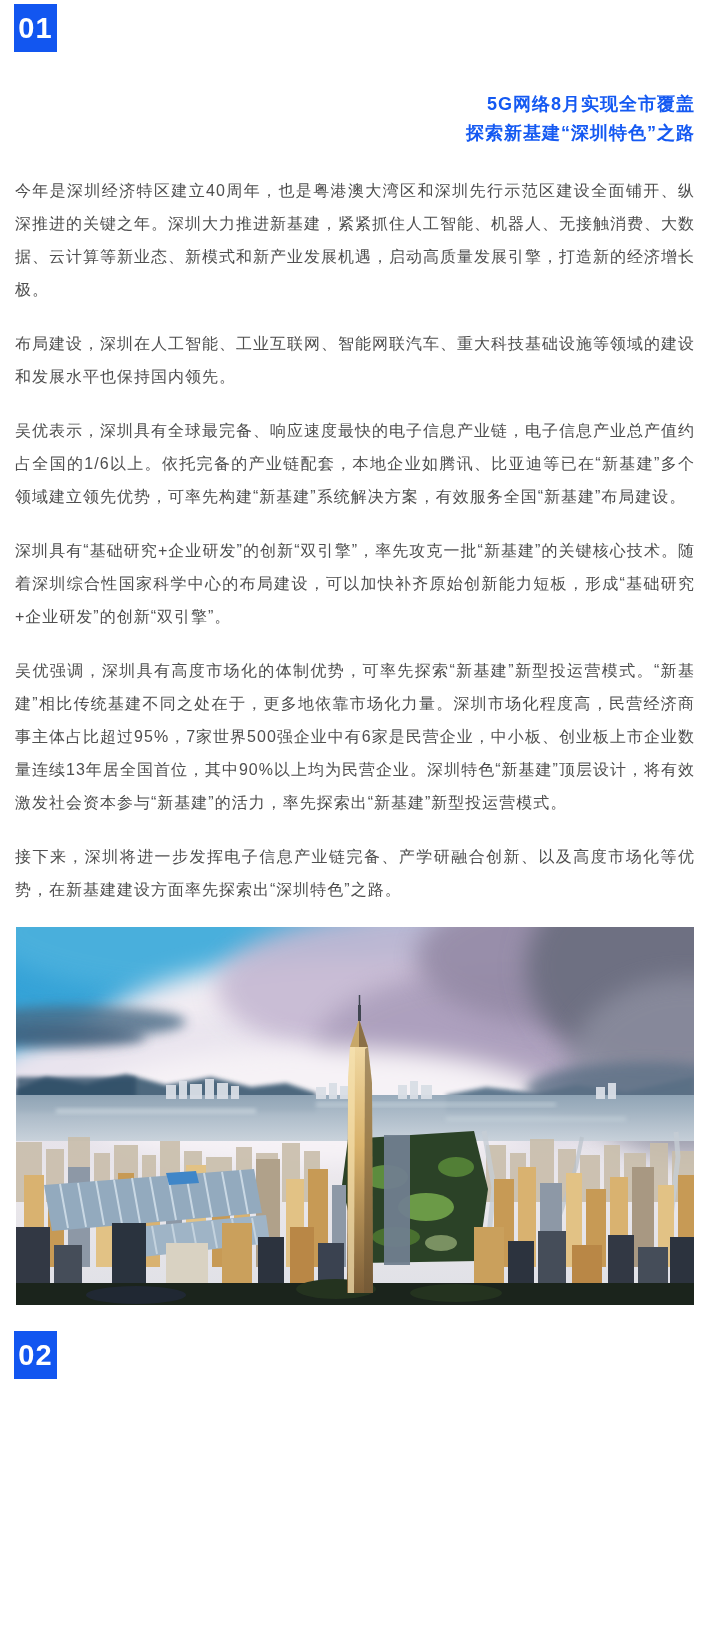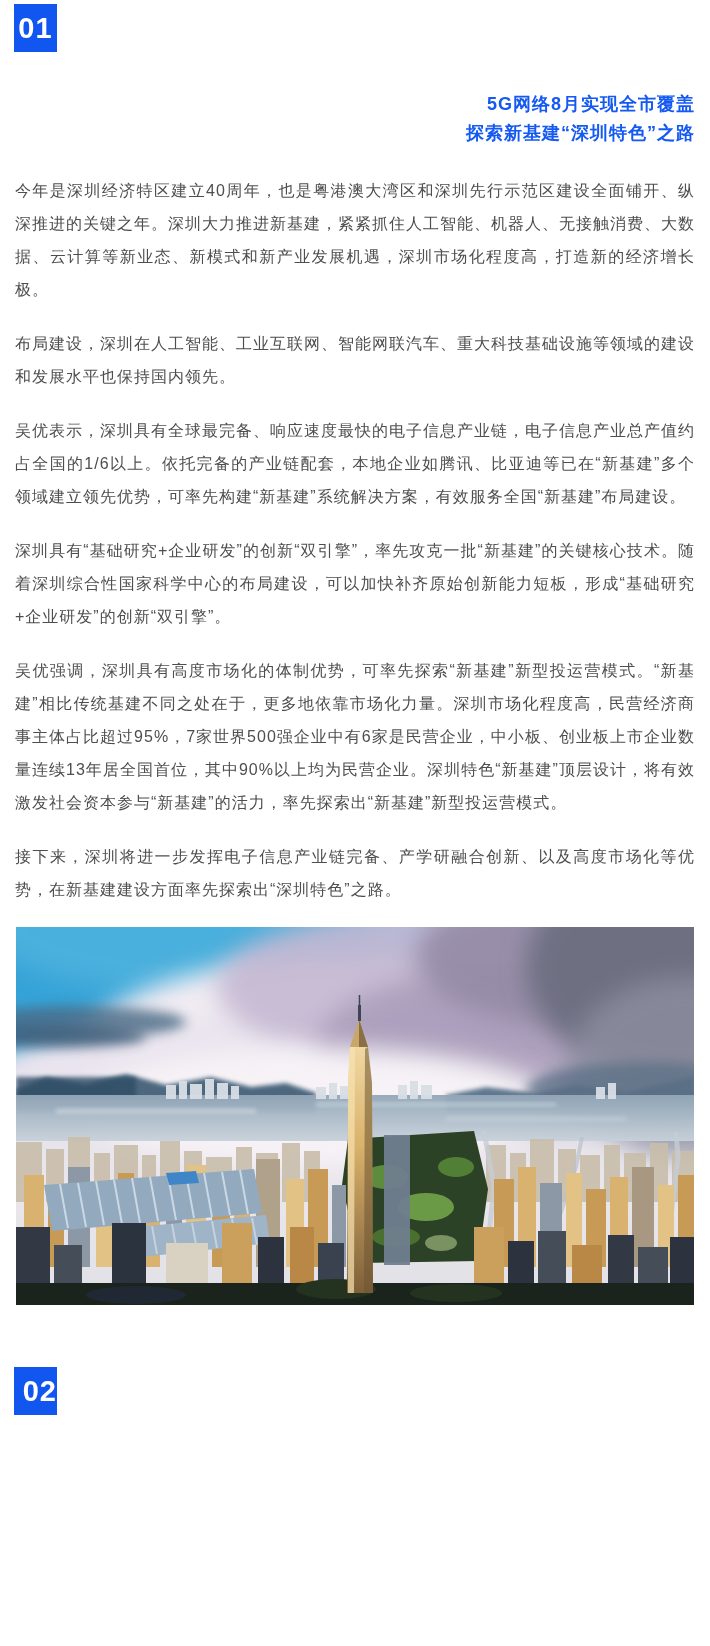--- a/index.html
+++ b/index.html
@@ -5,21 +5,21 @@
   html,body{margin:0;padding:0;background:#ffffff;}
   body{width:710px;font-family:"Liberation Sans","DejaVu Sans",sans-serif;}
   .article{width:710px;background:#ffffff;padding-bottom:12px;}
 
   .section-badge{
     display:flex;align-items:center;justify-content:center;
     width:43px;height:48px;margin:4px 0 0 14px;
     background:#1256f0;color:#ffffff;
     font-size:29px;font-weight:700;letter-spacing:1px;
   }
-  .section-badge.bottom{margin-top:62px;justify-content:flex-end;}
+  .section-badge.bottom{margin-top:26px;}
 
   .headings{margin:38px 15px 0 15px;}
   .heading-line{
     color:#1459f2;font-size:18px;font-weight:700;line-height:29px;
     letter-spacing:1px;
     text-align:right;
   }
 
   .body-text{margin:26px 15px 0 15px;}
   .body-text p{
@@ -39,21 +39,21 @@
   <div class="section-badge">
     <span>01</span>
   </div>
 
   <div class="headings">
     <div class="heading-line">5G网络8月实现全市覆盖</div>
     <div class="heading-line">探索新基建“深圳特色”之路</div>
   </div>
 
   <div class="body-text">
-    <p>今年是深圳经济特区建立40周年，也是粤港澳大湾区和深圳先行示范区建设全面铺开、纵深推进的关键之年。深圳大力推进新基建，紧紧抓住人工智能、机器人、无接触消费、大数据、云计算等新业态、新模式和新产业发展机遇，深圳市场化程度高，打造新的经济增长极。</p>
+    <p>今年是深圳经济特区建立40周年，也是粤港澳大湾区和深圳先行示范区建设全面铺开、纵深推进的关键之年。深圳大力推进新基建，紧紧抓住人工智能、机器人、无接触消费、大数据、云计算等新业态、新模式和新产业发展机遇，启动高质量发展引擎，打造新的经济增长极。</p>
     <p>布局建设，深圳在人工智能、工业互联网、智能网联汽车、重大科技基础设施等领域的建设和发展水平也保持国内领先。</p>
     <p>吴优表示，深圳具有全球最完备、响应速度最快的电子信息产业链，电子信息产业总产值约占全国的1/6以上。依托完备的产业链配套，本地企业如腾讯、比亚迪等已在“新基建”多个领域建立领先优势，可率先构建“新基建”系统解决方案，有效服务全国“新基建”布局建设。</p>
     <p>深圳具有“基础研究+企业研发”的创新“双引擎”，率先攻克一批“新基建”的关键核心技术。随着深圳综合性国家科学中心的布局建设，可以加快补齐原始创新能力短板，形成“基础研究+企业研发”的创新“双引擎”。</p>
     <p>吴优强调，深圳具有高度市场化的体制优势，可率先探索“新基建”新型投运营模式。“新基建”相比传统基建不同之处在于，更多地依靠市场化力量。深圳市场化程度高，民营经济商事主体占比超过95%，7家世界500强企业中有6家是民营企业，中小板、创业板上市企业数量连续13年居全国首位，其中90%以上均为民营企业。深圳特色“新基建”顶层设计，将有效激发社会资本参与“新基建”的活力，率先探索出“新基建”新型投运营模式。</p>
     <p>接下来，深圳将进一步发挥电子信息产业链完备、产学研融合创新、以及高度市场化等优势，在新基建建设方面率先探索出“深圳特色”之路。</p>
   </div>
 
   <figure class="city-photo">
     <svg width="678" height="378" viewBox="0 0 678 378" xmlns="http://www.w3.org/2000/svg">
       <defs>

